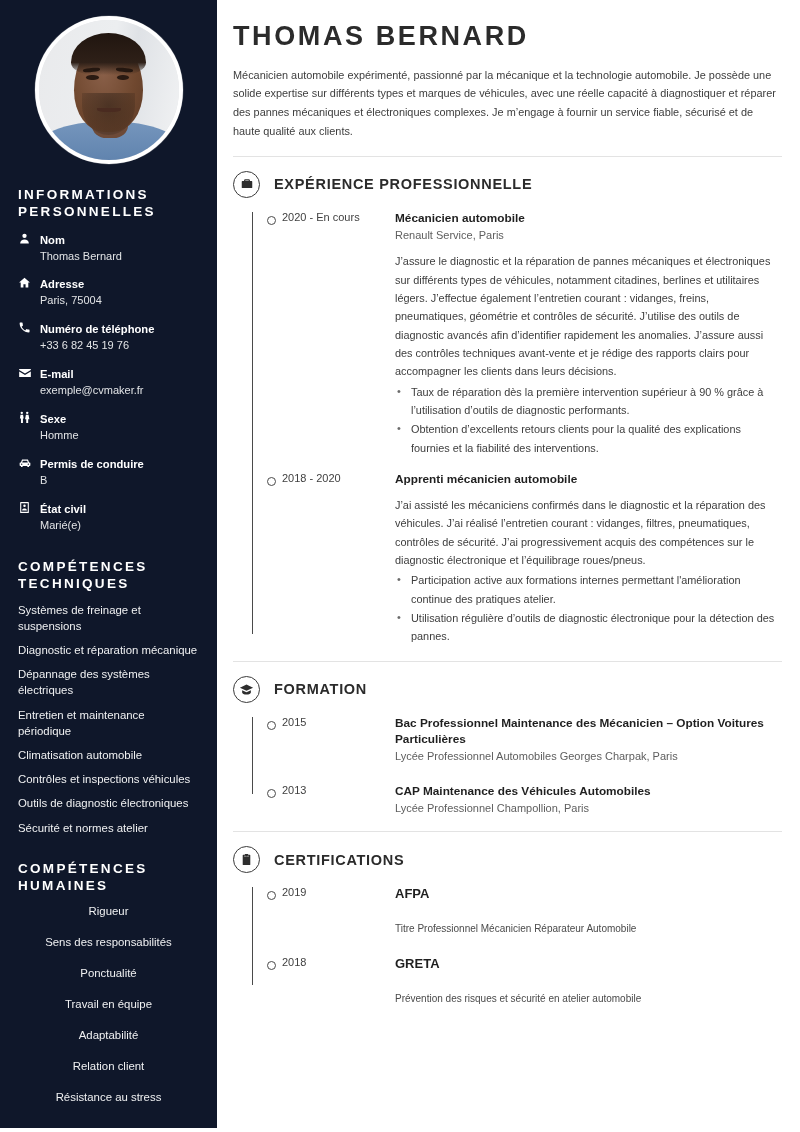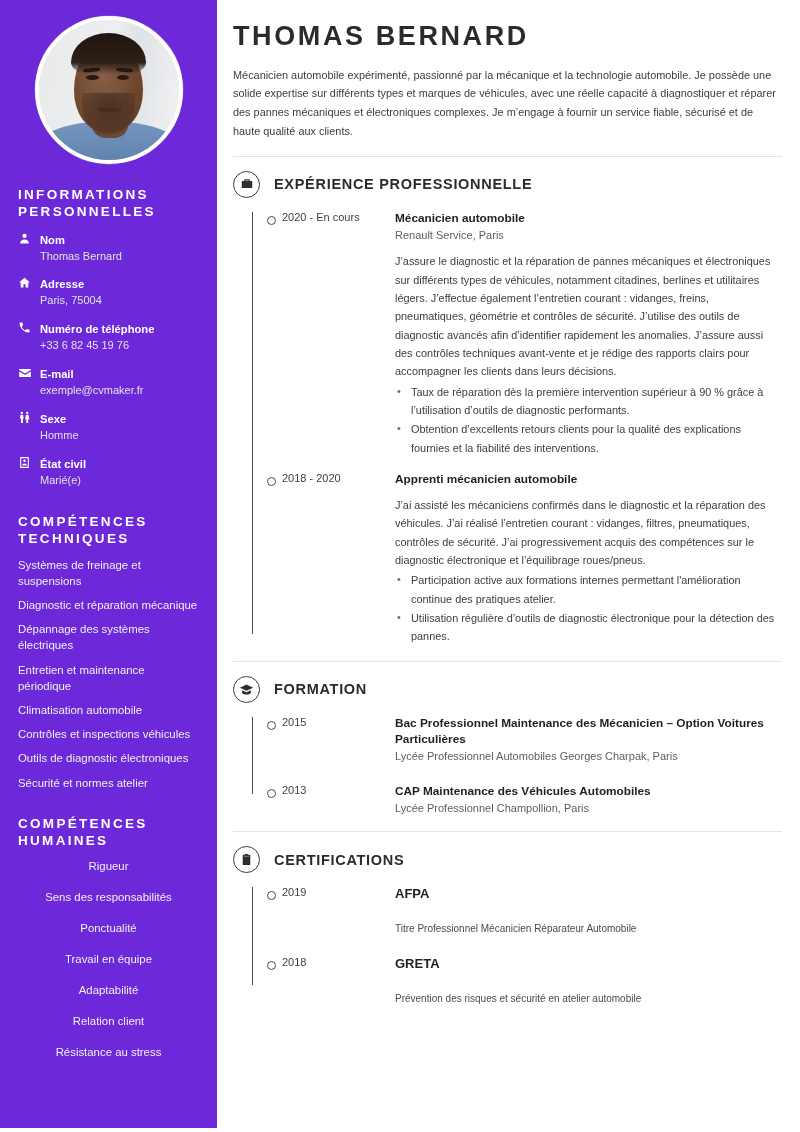--- a/index.html
+++ b/index.html
@@ -8,21 +8,21 @@
     background: #ffffff;
     font-family: "Liberation Sans", sans-serif;
     overflow: hidden;
   }
   .page { position: relative; width: 800px; height: 1132px; background:#fff; }
 
   
   .sidebar {
     position: absolute; left: 0; top: 0;
     width: 217px; height: 1128px;
-    background: #6d28d9;
+    background: #0f172a;
     color: #ffffff;
     padding: 0 18px;
   }
   .photo-wrap {
     margin: 16px auto 0 auto;
     width: 148px; height: 148px;
     border-radius: 50%;
     background: #e6e7e9;
     border: 4px solid #ffffff;
     overflow: hidden;
@@ -216,20 +216,31 @@
             <circle cx="17" cy="3.4" r="2.2"></circle>
               <path d="M14.6 7h4.8l1.6 8h-2.2v7h-3.6v-7h-2.2z"></path>
           </svg>
         </span>
         <span class="info-txt">
           <span class="info-label">Sexe</span>
           <span class="info-value" style="display:block">Homme</span>
         </span>
       </div>
 
+      <div class="info-row">
+        <span class="info-ico">
+          <svg width="14" height="14" viewBox="0 0 24 24">
+              <path d="M5 11l1.6-4.2c.2-.5.6-.8 1.1-.8h8.6c.5 0 .9.3 1.1.8L19 11h1.2c.6 0 1 .4 1 1v4c0 .5-.4 1-1 1H19v1a1 1 0 0 1-1 1h-1a1 1 0 0 1-1-1v-1H8v1a1 1 0 0 1-1 1H6a1 1 0 0 1-1-1v-1H3.8c-.6 0-1-.5-1-1v-4c0-.6.4-1 1-1zm2.2 0h9.6l-1.1-3H8.3zM6.3 15.2a1.2 1.2 0 1 0 0-2.4 1.2 1.2 0 0 0 0 2.4zm11.4 0a1.2 1.2 0 1 0 0-2.4 1.2 1.2 0 0 0 0 2.4z"></path>
+            </svg>
+        </span>
+        <span class="info-txt">
+          <span class="info-label">Permis de conduire</span>
+          <span class="info-value" style="display:block">B</span>
+        </span>
+      </div>
 
       <div class="info-row">
         <span class="info-ico">
           <svg width="13" height="13" viewBox="0 0 24 24">
             <path d="M5 2h14a1 1 0 0 1 1 1v18a1 1 0 0 1-1 1H5a1 1 0 0 1-1-1V3a1 1 0 0 1 1-1zm1 2v16h12V4zm6 2.4a2.3 2.3 0 1 1 0 4.6 2.3 2.3 0 0 1 0-4.6zM7.6 17.4c0-2.3 2-3.6 4.4-3.6s4.4 1.3 4.4 3.6z"></path>
           </svg>
         </span>
         <span class="info-txt">
           <span class="info-label">État civil</span>
           <span class="info-value" style="display:block">Marié(e)</span>

